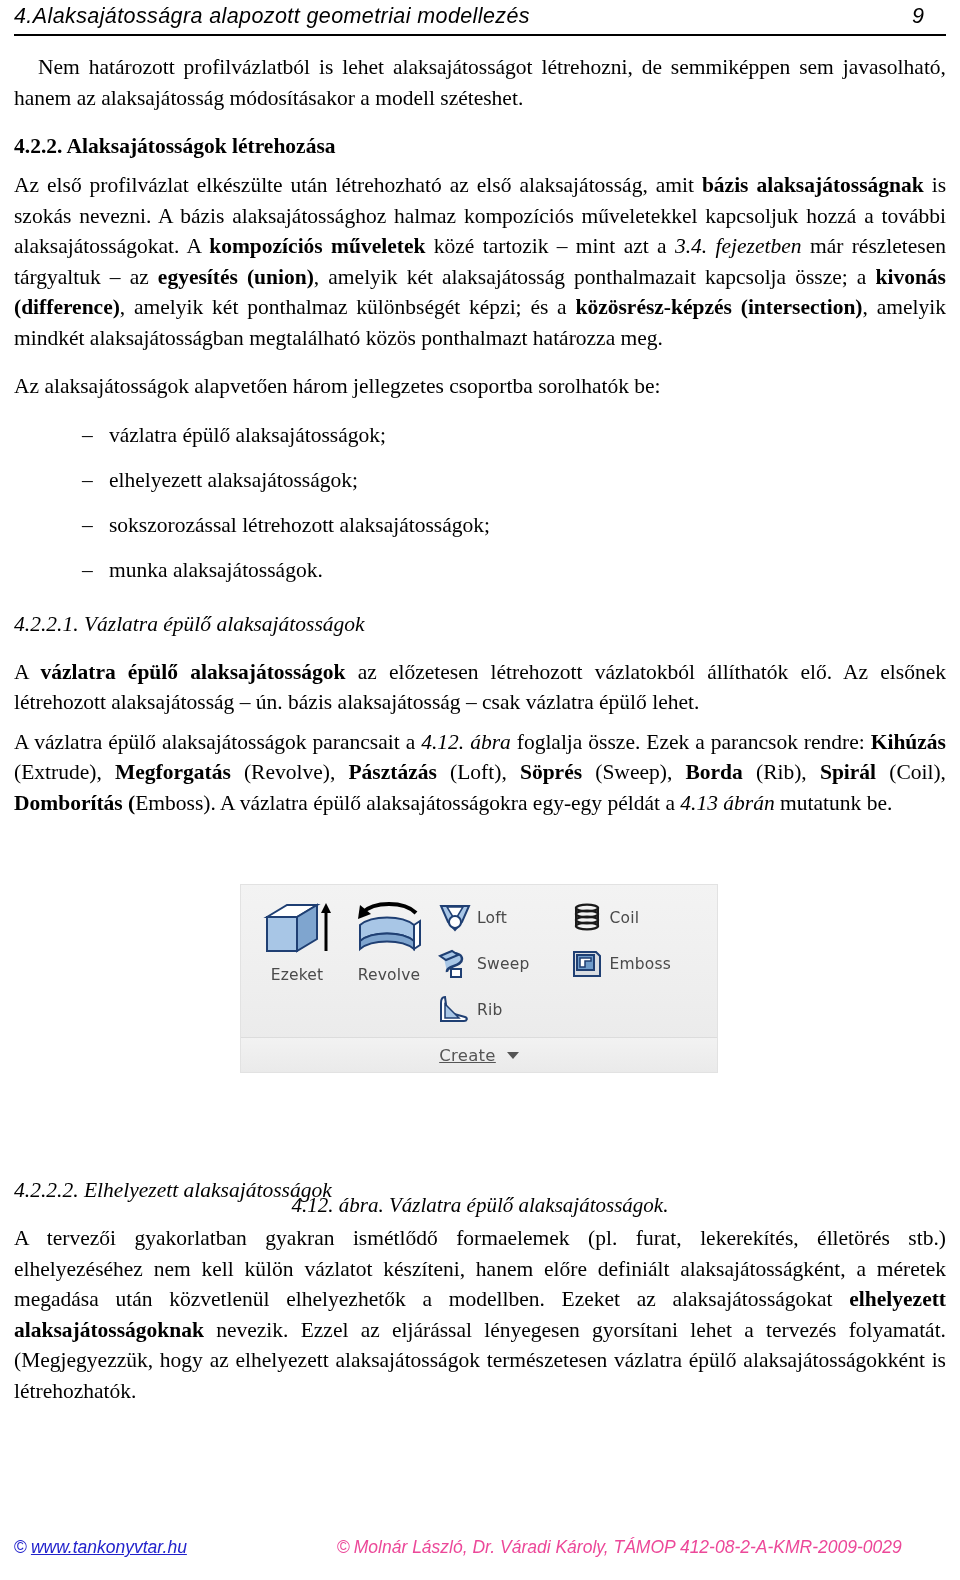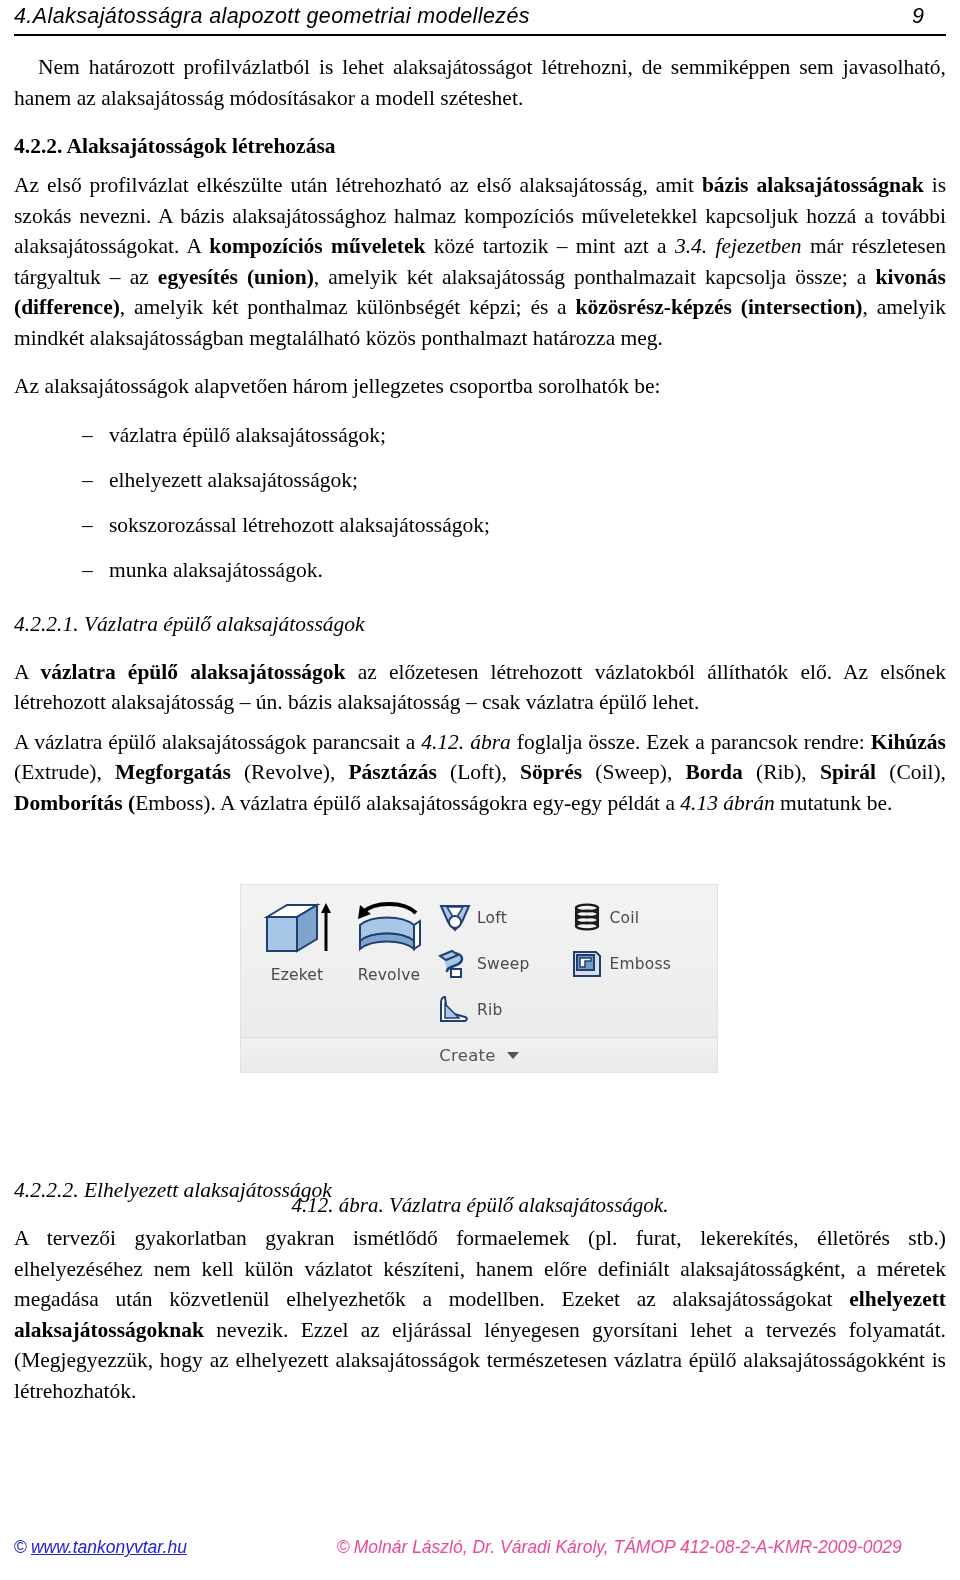--- a/index.html
+++ b/index.html
@@ -173,20 +173,21 @@
     height: 34px;
     display: flex;
     align-items: center;
     justify-content: center;
   }
   .panel-footer-label {
     font-family: "DejaVu Sans", "Liberation Sans", sans-serif;
     font-size: 16.5px;
     color: #555555;
     letter-spacing: 0.3px;
+    text-decoration: underline;
   }
   .caret {
     width: 0; height: 0;
     border-left: 6px solid transparent;
     border-right: 6px solid transparent;
     border-top: 7px solid #555555;
     margin-left: 11px;
     display: inline-block;
   }
 

